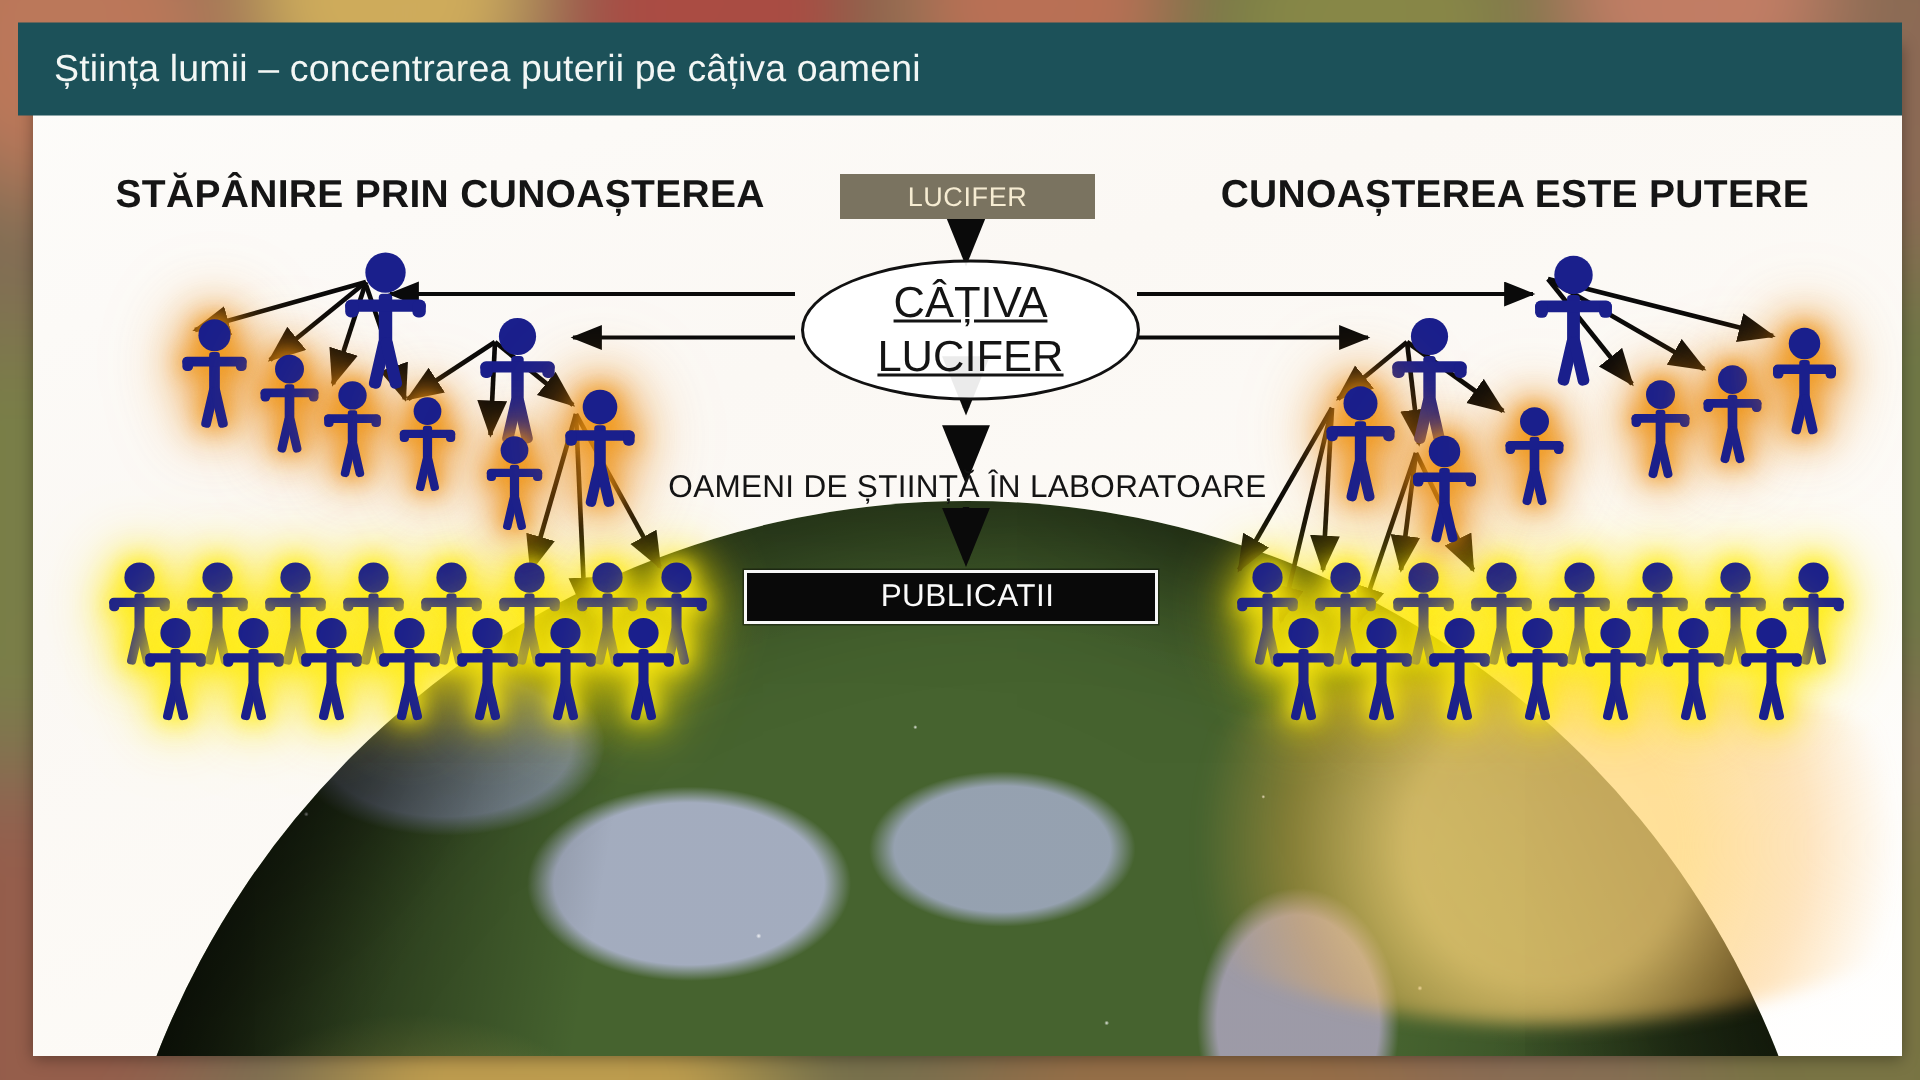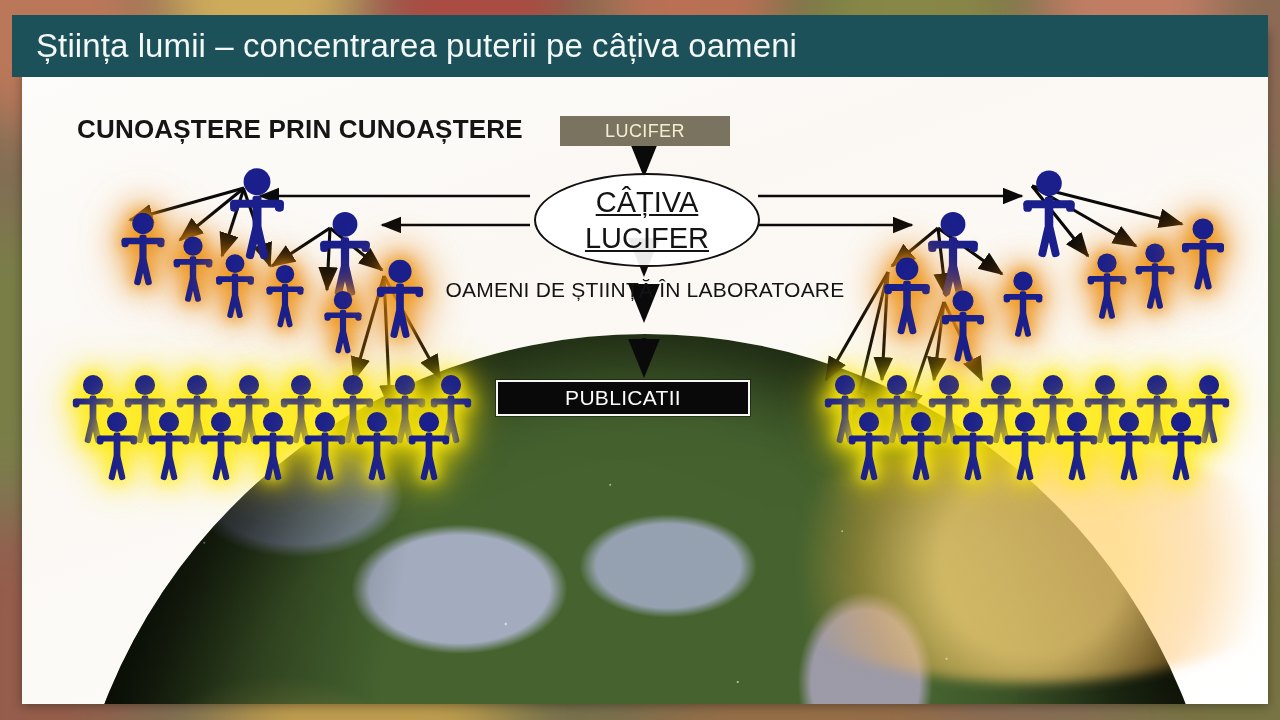--- a/index.html
+++ b/index.html
@@ -105,21 +105,21 @@
       radial-gradient(1.3px 1.3px at 33% 33%, #fff, transparent),
       radial-gradient(1.6px 1.6px at 52% 60%, #fff, transparent);
   }
 
   
   .titlebar{
     position:absolute;left:12px;top:15px;width:1256px;height:62px;
     background:#1c5159;display:flex;align-items:center;
   }
   .titlebar .title{
-    color:#f3f7f5;font-size:33px;font-weight:400;letter-spacing:.1px;
+    color:#f3f7f5;font-size:25px;font-weight:400;letter-spacing:.1px;
     margin-left:24px;white-space:nowrap;
     font-family:"Liberation Sans", sans-serif;
   }
 
   
   .head-left,.head-right{
     position:absolute;top:86px;color:#151515;font-weight:bold;font-size:26px;
     letter-spacing:.2px;white-space:nowrap;
   }
   .head-left{left:55px;}
@@ -140,29 +140,30 @@
     display:flex;flex-direction:column;align-items:center;justify-content:center;
   }
   .ellipse span{
     font-size:29px;color:#141414;line-height:1.25;
     text-decoration:underline;text-underline-offset:2px;
   }
 
   
   .ctr-line{
     position:absolute;left:0;width:1246px;text-align:center;
-    font-size:21px;color:#141414;letter-spacing:.2px;
+    font-size:21px;color:#141414;letter-spacing:.2px;margin-top:35px;
   }
   .c-lab{top:250px;}
   .c-prof{top:297px;}
   .publicatii{
     position:absolute;left:474px;top:352px;width:250px;height:32px;
     background:#090909;border:2px solid #f7f7f7;
     display:flex;align-items:center;justify-content:center;
     box-shadow:0 0 0 1px rgba(0,0,0,.4);
+    padding-left:22px;
   }
   .publicatii span{color:#fafafa;font-size:21px;letter-spacing:.3px;}
 
   
   .arrows{position:absolute;left:0;top:0;width:1246px;height:676px;pointer-events:none;}
 
   
   .fig{position:absolute;transform-origin:center;}
   .fig svg{display:block;}
   .glow-orange{filter:drop-shadow(0 0 7px #f39a12) drop-shadow(0 0 13px #e8850c) drop-shadow(0 0 20px rgba(232,133,12,.65));}
@@ -749,20 +750,21 @@
       <span>CÂȚIVA</span>
       <span>LUCIFER</span>
     </div>
 
     <div class="ctr-line c-lab">OAMENI DE ȘTIINȚĂ ÎN LABORATOARE</div>
 
     <div class="publicatii">
       <span>PUBLICATII</span>
     </div>
 
-    <div class="head-left">CUNOAȘTERE PRIN CUNOAȘTERE</div>
+    <div class="head-left">STĂPÂNIRE PRIN CUNOAȘTEREA</div>
+    <div class="head-right">CUNOAȘTEREA ESTE PUTERE</div>
   </div>
 
   <div class="titlebar">
     <div class="title">Știința lumii – concentrarea puterii pe câțiva oameni</div>
   </div>
 
 </div>
 
 </body></html>

